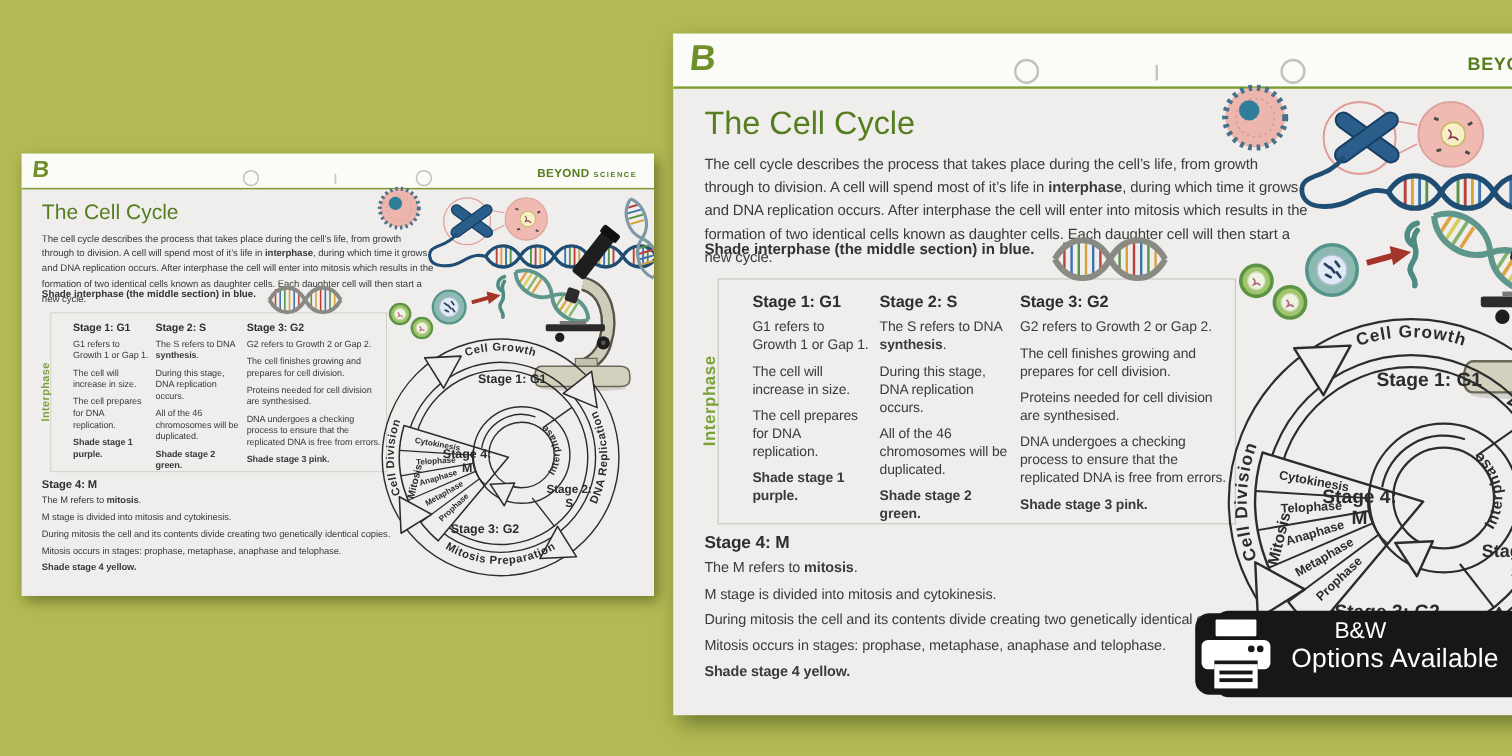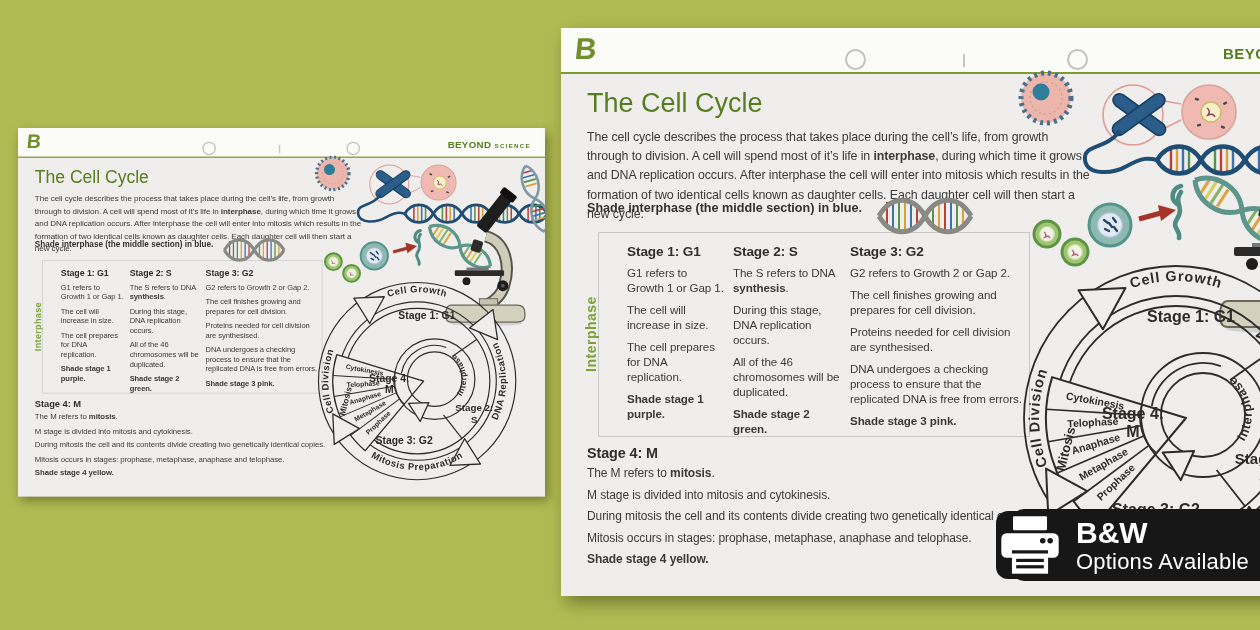--- a/index.html
+++ b/index.html
@@ -45,21 +45,21 @@
   .stage4{position:absolute;left:26px;top:417px;font-size:12px;color:#3b3b3b;letter-spacing:-.1px;}
   .stage4 h3{font-size:14.4px;margin:0 0 5px;color:#2f2f2f;}
   .stage4 p{margin:0 0 7.5px;}
 
   .sheet-art{position:absolute;left:0;top:0;width:812px;height:568px;pointer-events:none;}
 
   .bw-badge{position:absolute;left:1012px;top:509px;width:300px;height:72px;background:#171717;
     border-radius:12px;z-index:5;}
   .badge-icon-box{position:absolute;left:-16px;top:2px;width:68px;height:68px;background:#171717;border-radius:12px;}
   .badge-text{position:absolute;left:64px;top:7px;color:#ffffff;line-height:1.12;}
-  .badge-title{font-size:30px;font-weight:bold;display:block;}
+  .badge-title{font-size:19px;font-weight:normal;display:block;margin-left:36px;}
   .badge-sub{font-size:22px;font-weight:400;display:block;letter-spacing:.2px;}
 
   svg text{font-family:"Liberation Sans",sans-serif;}
 </style>
 </head>
 <body>
 
 <div class="sheet-slot" id="slot-left">
   <div class="sheet">
 

